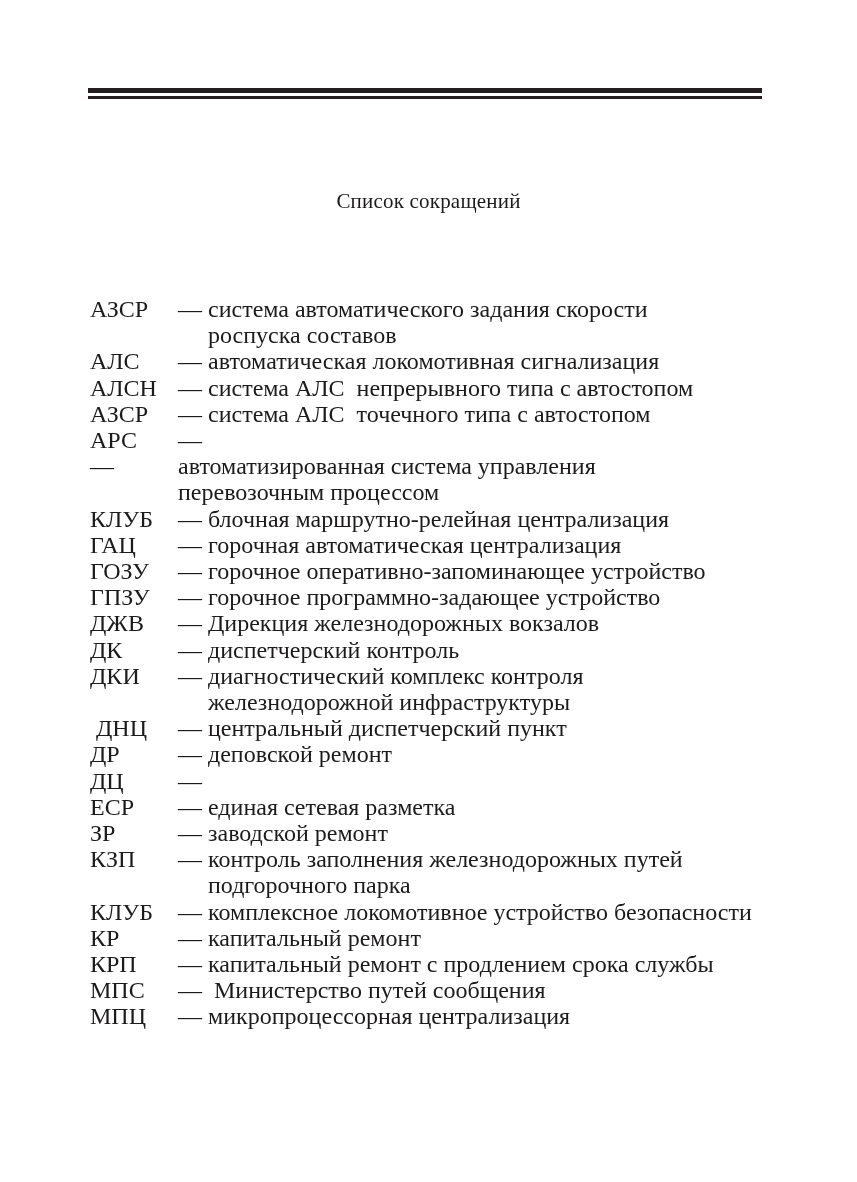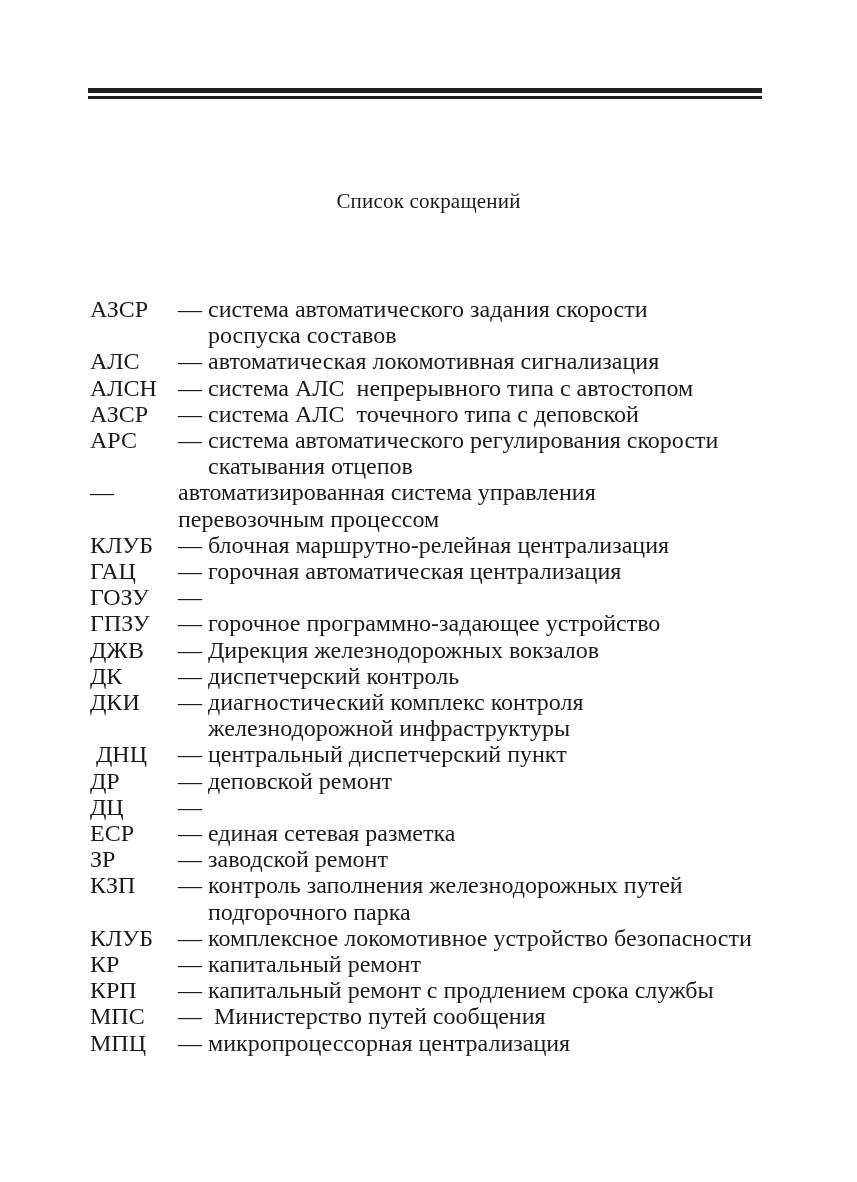--- a/index.html
+++ b/index.html
@@ -92,28 +92,26 @@
 
   <div class="abbr-row">
     <div class="abbr-term">АЛСН</div>
     <div class="abbr-dash">—</div>
     <div class="abbr-def">система АЛС  непрерывного типа с автостопом</div>
   </div>
 
   <div class="abbr-row">
     <div class="abbr-term">АЗСР</div>
     <div class="abbr-dash">—</div>
-    <div class="abbr-def">система АЛС  точечного типа с деповской</div>
+    <div class="abbr-def">система АЛС  точечного типа с автостопом</div>
   </div>
 
   <div class="abbr-row">
     <div class="abbr-term">АРС</div>
     <div class="abbr-dash">—</div>
-    <div class="abbr-def">система автоматического регулирования скорости
-скатывания отцепов</div>
   </div>
 
   <div class="abbr-row">
     <div class="abbr-dash">—</div>
     <div class="abbr-def">автоматизированная система управления
 перевозочным процессом</div>
   </div>
 
   <div class="abbr-row">
     <div class="abbr-term">КЛУБ</div>
@@ -123,20 +121,21 @@
 
   <div class="abbr-row">
     <div class="abbr-term">ГАЦ</div>
     <div class="abbr-dash">—</div>
     <div class="abbr-def">горочная автоматическая централизация</div>
   </div>
 
   <div class="abbr-row">
     <div class="abbr-term">ГОЗУ</div>
     <div class="abbr-dash">—</div>
+    <div class="abbr-def">горочное оперативно-запоминающее устройство</div>
   </div>
 
   <div class="abbr-row">
     <div class="abbr-term">ГПЗУ</div>
     <div class="abbr-dash">—</div>
     <div class="abbr-def">горочное программно-задающее устройство</div>
   </div>
 
   <div class="abbr-row">
     <div class="abbr-term">ДЖВ</div>

